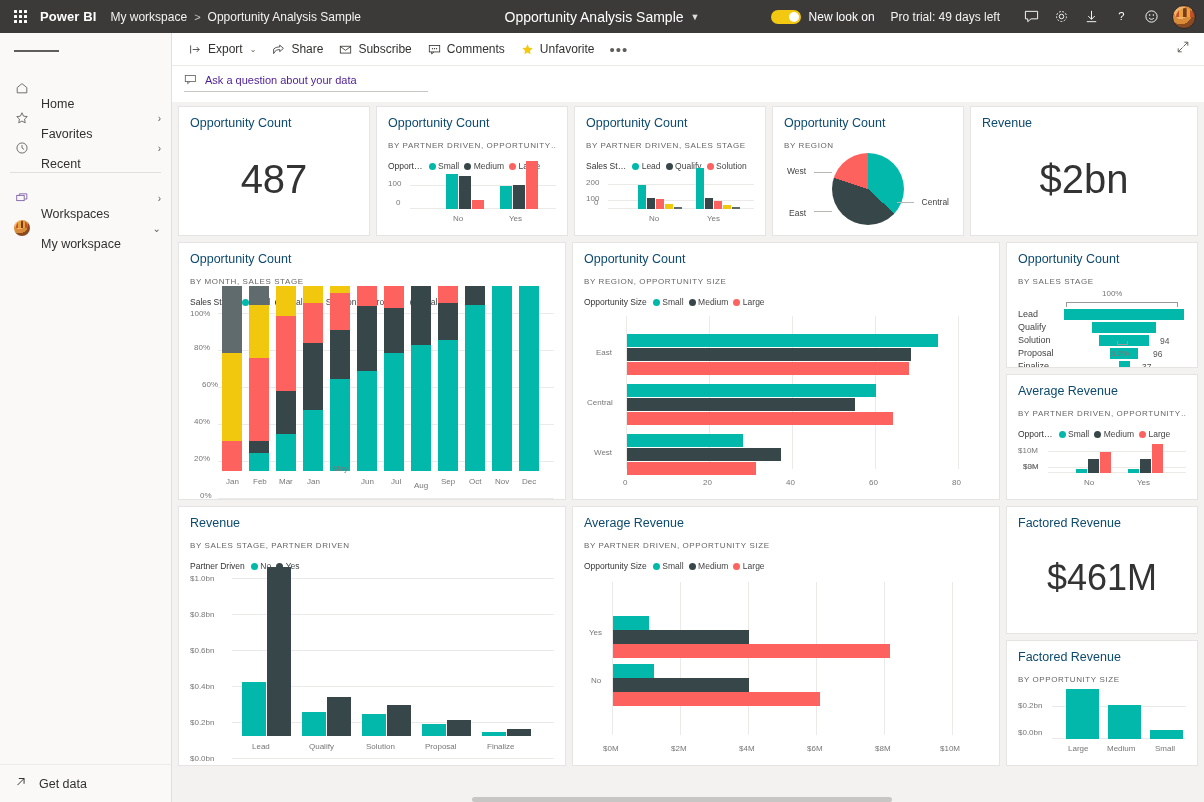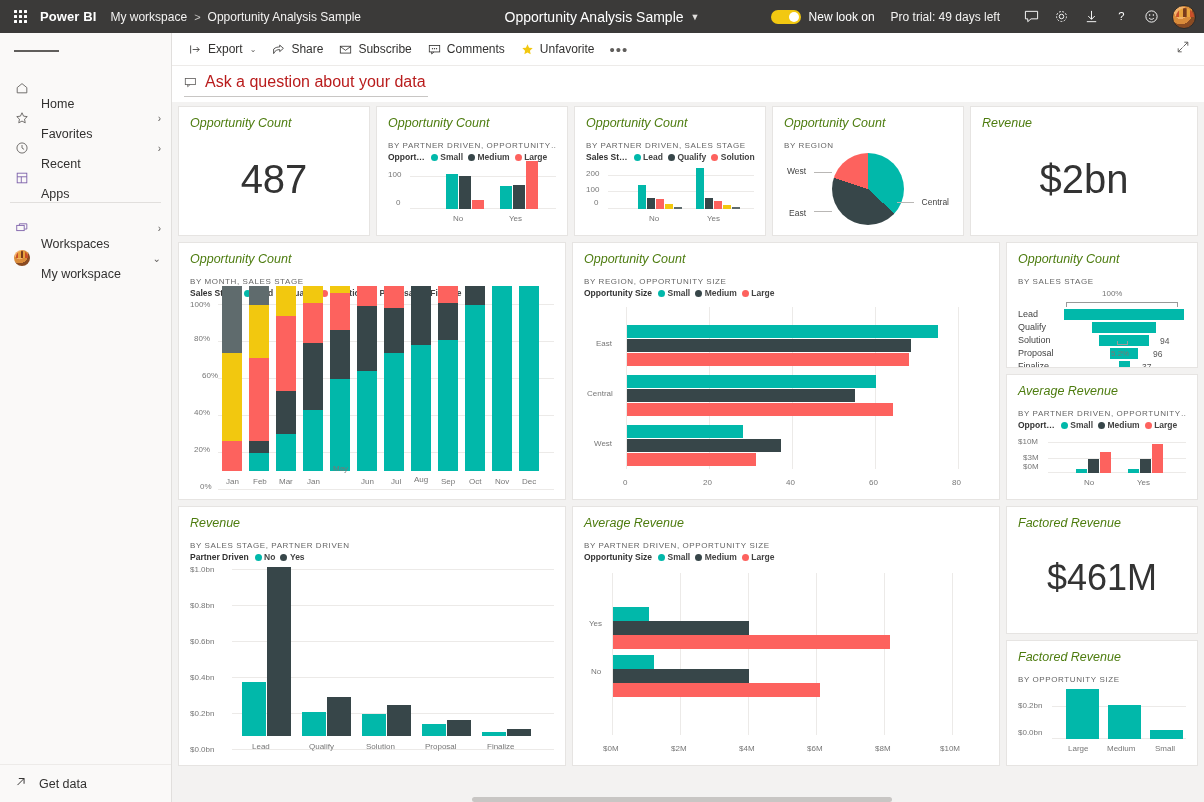--- a/index.html
+++ b/index.html
@@ -101,38 +101,38 @@
   }
   .act .achev { font-size: 8px; color: #605e5c; margin-left: 1px; }
   .ellipsis { font-size: 15px; color: #605e5c; letter-spacing: 1px; padding: 0 6px; cursor: pointer; }
   .expand { margin-left: auto; padding-right: 4px; cursor: pointer; }
 
   .qabar { height: 36px; background: #fff; display: flex; align-items: flex-start; padding: 7px 0 0 12px; flex-shrink: 0; }
   .qa-inner {
     display: flex; align-items: center; gap: 8px; padding-bottom: 5px;
     border-bottom: 1px solid #c8c6c4; width: 244px; cursor: text;
   }
-  .qa-text { font-size: 16px; color: #b91c1c; }
+  .qa-text { font-size: 11px; color: #4c1d95; }
 
   
   .canvas { flex: 1; background: #f3f2f1; padding: 4px 6px 6px 6px; overflow: hidden; }
   .row { display: flex; gap: 6px; }
   .row1 { height: 130px; margin-bottom: 6px; }
   .row2 { height: 258px; margin-bottom: 6px; }
   .row3 { height: 260px; }
   .tile {
     background: #fff; border: 1px solid #e6e4e2; padding: 9px 11px 8px 11px;
     display: flex; flex-direction: column; overflow: hidden; position: relative; cursor: pointer;
   }
-  .tile-title { font-size: 12.5px; color: #4d7c0f; line-height: 15px; white-space: nowrap; font-style: italic; }
+  .tile-title { font-size: 12.5px; color: #0c4a6e; line-height: 15px; white-space: nowrap; }
   .tile-sub {
     font-size: 8px; color: #666; letter-spacing: .6px; text-transform: uppercase;
     margin-top: 10px; white-space: nowrap; overflow: hidden;
   }
-  .legend { display: flex; align-items: center; gap: 5px; margin-top: 2px; font-size: 8.5px; color: #444; flex-wrap: nowrap; font-weight: bold; }
+  .legend { display: flex; align-items: center; gap: 5px; margin-top: 11px; font-size: 8.5px; color: #444; flex-wrap: nowrap; }
   .legend .lg-title { color: #333; margin-right: 1px; white-space: nowrap; }
   .legend .lg-item { display: flex; align-items: center; gap: 2.5px; white-space: nowrap; }
   .dot { width: 7px; height: 7px; border-radius: 50%; display: inline-block; flex-shrink: 0; }
 
   .bigcard { align-items: center; justify-content: flex-start; }
   .bignum { font-size: 40px; color: #333; font-weight: 300; margin: auto; line-height: 1; }
   .bignum.sm { font-size: 36px; }
 
   .plot { flex: 1; position: relative; margin-top: 5px; min-height: 0; }
 
@@ -261,30 +261,20 @@
         <div class="nav-item">
           <span class="ni-icon">
             <svg width="14" height="14" viewBox="0 0 16 16">
                 <circle cx="8" cy="8" r="5.8" fill="none" stroke="#605e5c" stroke-width="1"></circle>
                 <path d="M8 4.6V8l2.4 1.6" fill="none" stroke="#605e5c" stroke-width="1"></path>
               </svg>
           </span>
           <span class="ni-label">Recent</span>
           <span class="ni-chev">›</span>
         </div>
-        <div class="nav-item">
-          <span class="ni-icon">
-            <svg width="14" height="14" viewBox="0 0 16 16">
-                <rect x="2.5" y="2.5" width="11" height="11" fill="none" stroke="#7a5ea8" stroke-width="1"></rect>
-                <path d="M2.5 6.6h11M7.2 6.6v6.9" stroke="#7a5ea8" stroke-width="1"></path>
-              </svg>
-          </span>
-          <span class="ni-label">Apps</span>
-          <span class="ni-chev"></span>
-        </div>
       </div>
 
       <div class="nav-divider"></div>
 
       <div class="nav-group">
         <div class="nav-item">
           <span class="ni-icon">
             <svg width="14" height="14" viewBox="0 0 16 16">
                 <rect x="2" y="5" width="8.5" height="6" fill="none" stroke="#7a5ea8" stroke-width="1"></rect>
                 <path d="M5 5V3.2h8.5v6H11" fill="none" stroke="#7a5ea8" stroke-width="1"></path>
@@ -580,21 +570,21 @@
                 <div style="height:100%;background:#01b8aa"></div>
               </div>
 
               <span class="axlbl" style="left:36px;bottom:5px">Jan</span>
               <span class="axlbl" style="left:63px;bottom:5px">Feb</span>
               <span class="axlbl" style="left:89px;bottom:5px">Mar</span>
               <span class="axlbl" style="left:117px;bottom:5px">Jan</span>
               <span class="axlbl" style="left:143px;bottom:18px">May</span>
               <span class="axlbl" style="left:171px;bottom:5px">Jun</span>
               <span class="axlbl" style="left:201px;bottom:5px">Jul</span>
-              <span class="axlbl" style="left:224px;bottom:7px">Aug</span>
+              <span class="axlbl" style="left:224px;bottom:1px">Aug</span>
               <span class="axlbl" style="left:251px;bottom:5px">Sep</span>
               <span class="axlbl" style="left:279px;bottom:5px">Oct</span>
               <span class="axlbl" style="left:305px;bottom:5px">Nov</span>
               <span class="axlbl" style="left:332px;bottom:5px">Dec</span>
             </div>
           </div>
 
           <div class="tile" style="flex:1">
             <div class="tile-title">Opportunity Count</div>
             <div class="tile-sub">BY REGION, OPPORTUNITY SIZE</div>

